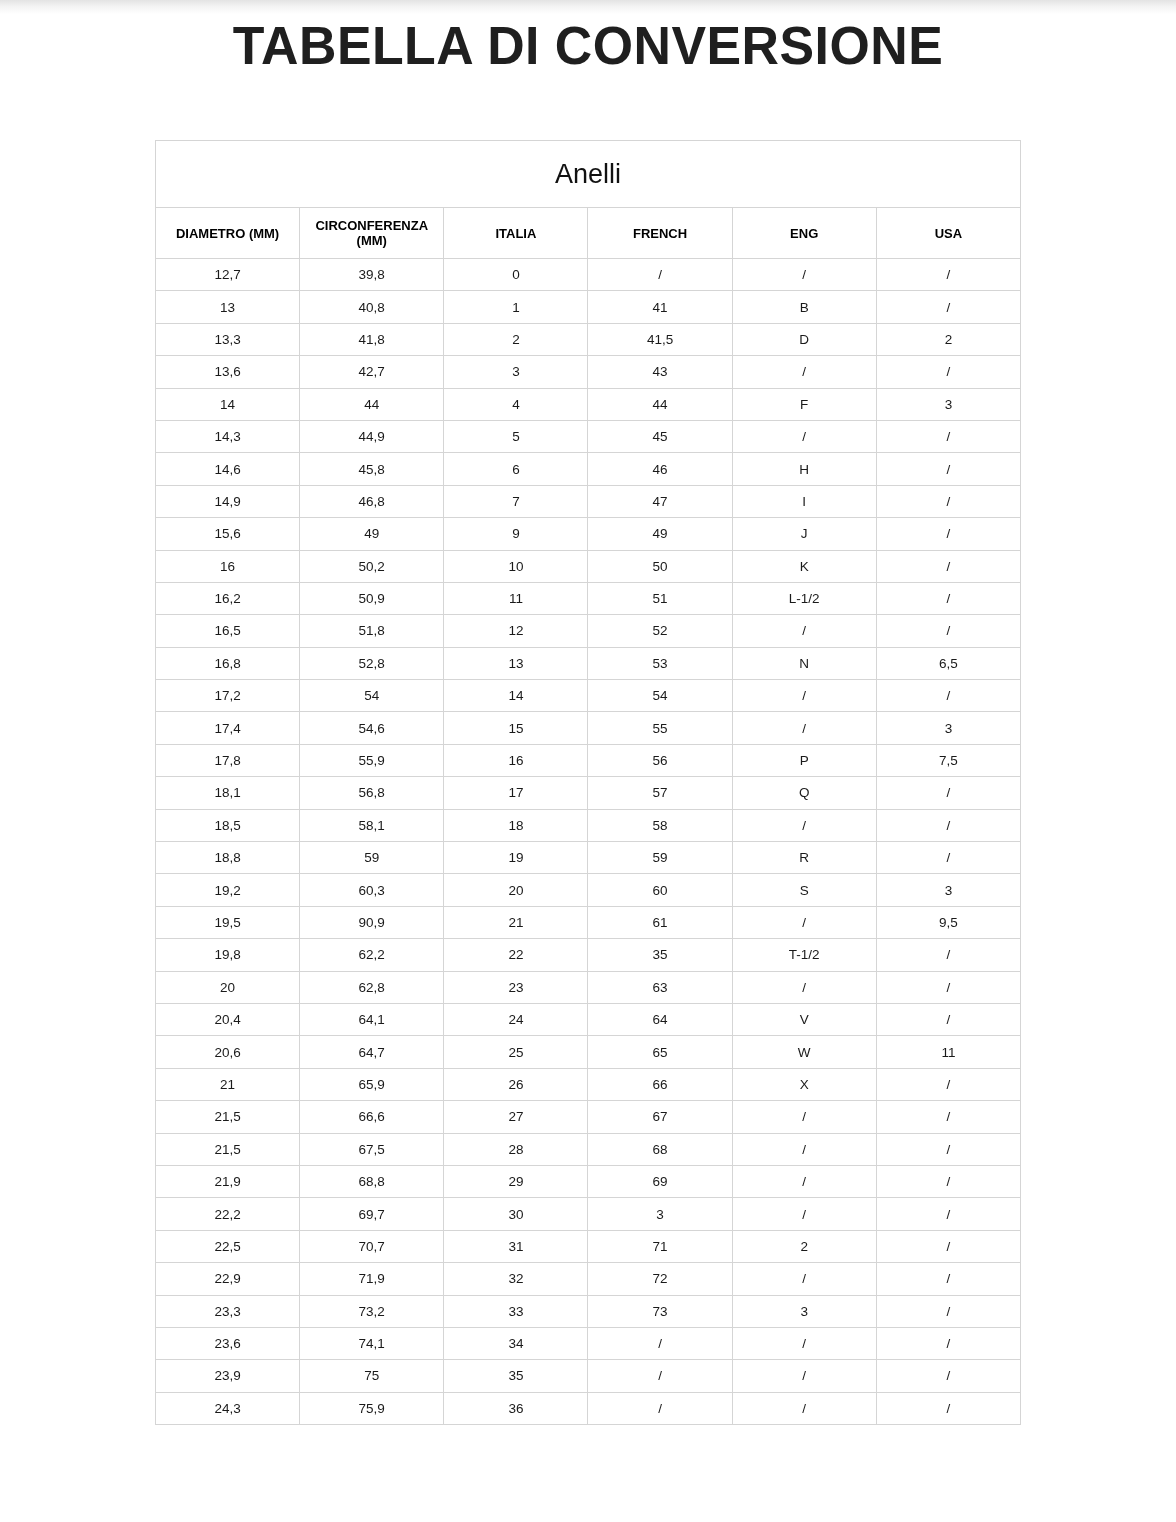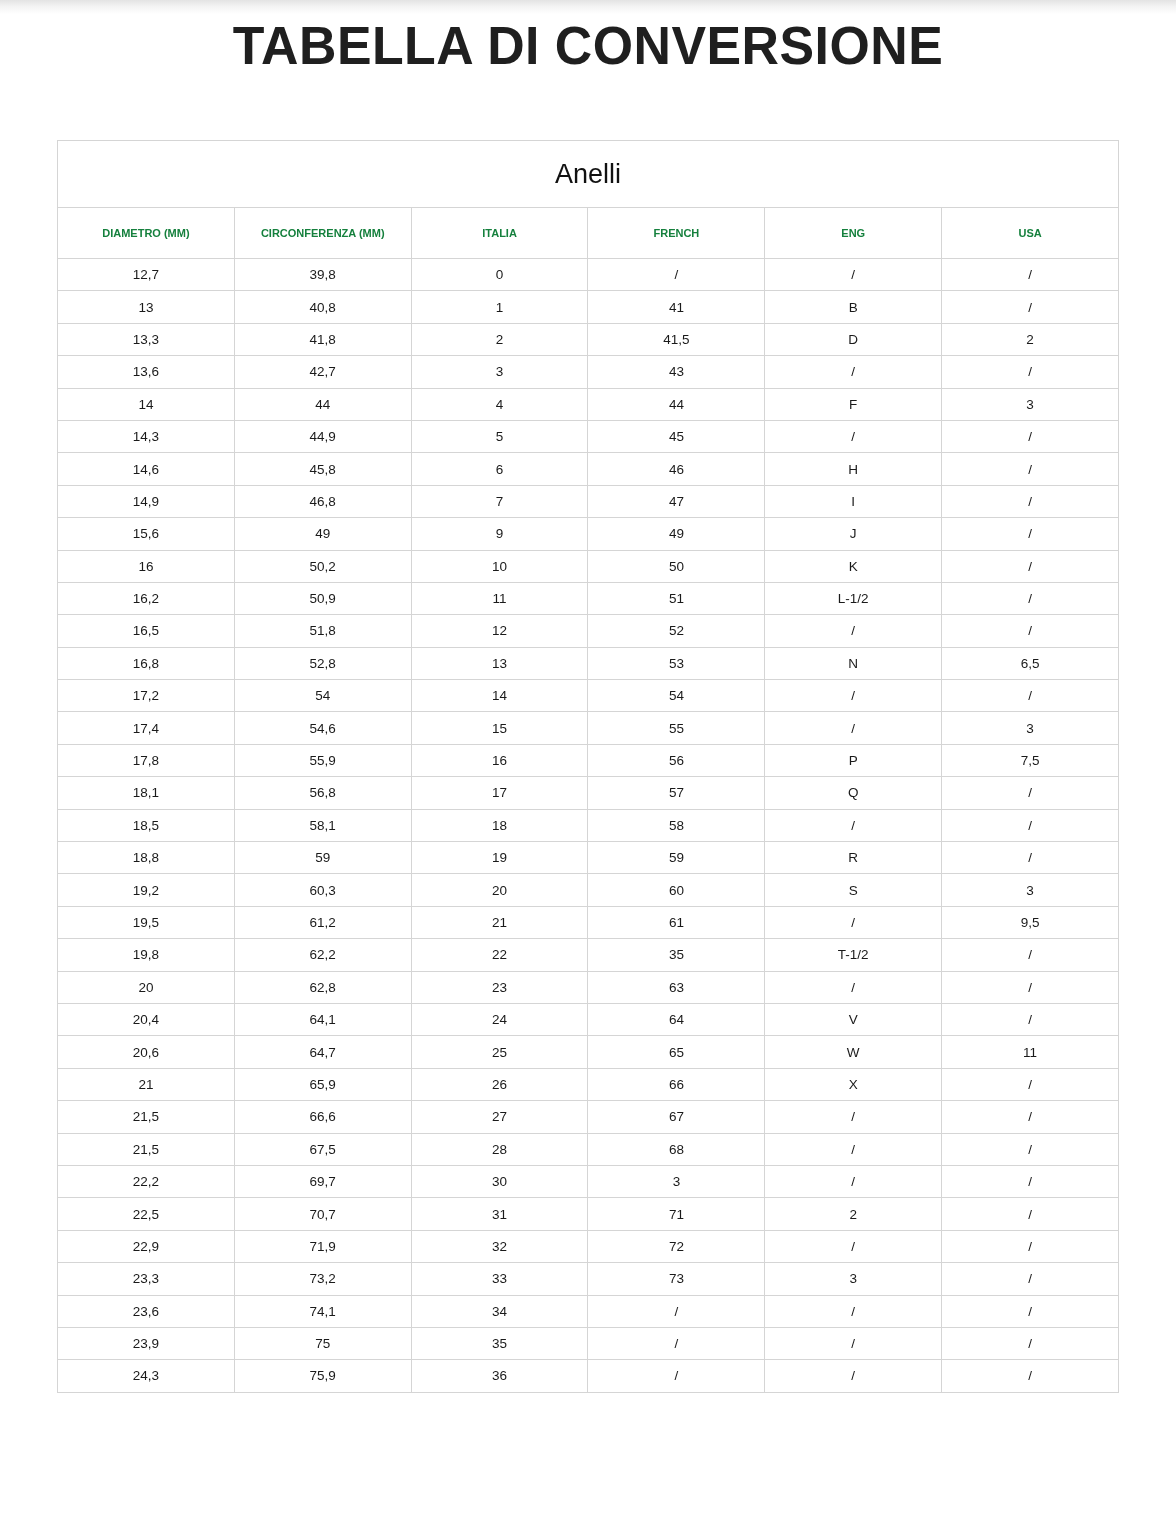--- a/index.html
+++ b/index.html
@@ -21,21 +21,21 @@
   h1.page-title {
     margin-top: 14px;
     text-align: center;
     font-size: 54px;
     font-weight: 600;
     letter-spacing: 0.5px;
     color: #1f1f1f;
     transform: scaleX(0.96);
   }
   .table-wrap {
-    width: 1062px;
+    width: 866px;
     margin: 64px auto 0 auto;
   }
   table.conversion {
     width: 100%;
     border-collapse: collapse;
     table-layout: fixed;
     background: #ffffff;
   }
   table.conversion td, table.conversion th {
     border: 1px solid #d5d5d5;
@@ -43,23 +43,23 @@
     vertical-align: middle;
   }
   td.caption-cell {
     height: 67px;
     font-size: 27px;
     font-weight: 400;
     color: #111111;
   }
   th.col-header {
     height: 51px;
-    font-size: 11px;
+    font-size: 13px;
     font-weight: bold;
-    color: #15803d;
+    color: #000000;
   }
   tbody td {
     height: 32.4px;
     font-size: 13.5px;
     font-weight: 400;
     color: #1a1a1a;
   }
 </style>
 </head>
 <body>
@@ -239,21 +239,21 @@
         <tr>
           <td>19,2</td>
           <td>60,3</td>
           <td>20</td>
           <td>60</td>
           <td>S</td>
           <td>3</td>
         </tr>
         <tr>
           <td>19,5</td>
-          <td>61,2</td>
+          <td>90,9</td>
           <td>21</td>
           <td>61</td>
           <td>/</td>
           <td>9,5</td>
         </tr>
         <tr>
           <td>19,8</td>
           <td>62,2</td>
           <td>22</td>
           <td>35</td>
@@ -302,20 +302,28 @@
         </tr>
         <tr>
           <td>21,5</td>
           <td>67,5</td>
           <td>28</td>
           <td>68</td>
           <td>/</td>
           <td>/</td>
         </tr>
         <tr>
+          <td>21,9</td>
+          <td>68,8</td>
+          <td>29</td>
+          <td>69</td>
+          <td>/</td>
+          <td>/</td>
+        </tr>
+        <tr>
           <td>22,2</td>
           <td>69,7</td>
           <td>30</td>
           <td>3</td>
           <td>/</td>
           <td>/</td>
         </tr>
         <tr>
           <td>22,5</td>
           <td>70,7</td>

